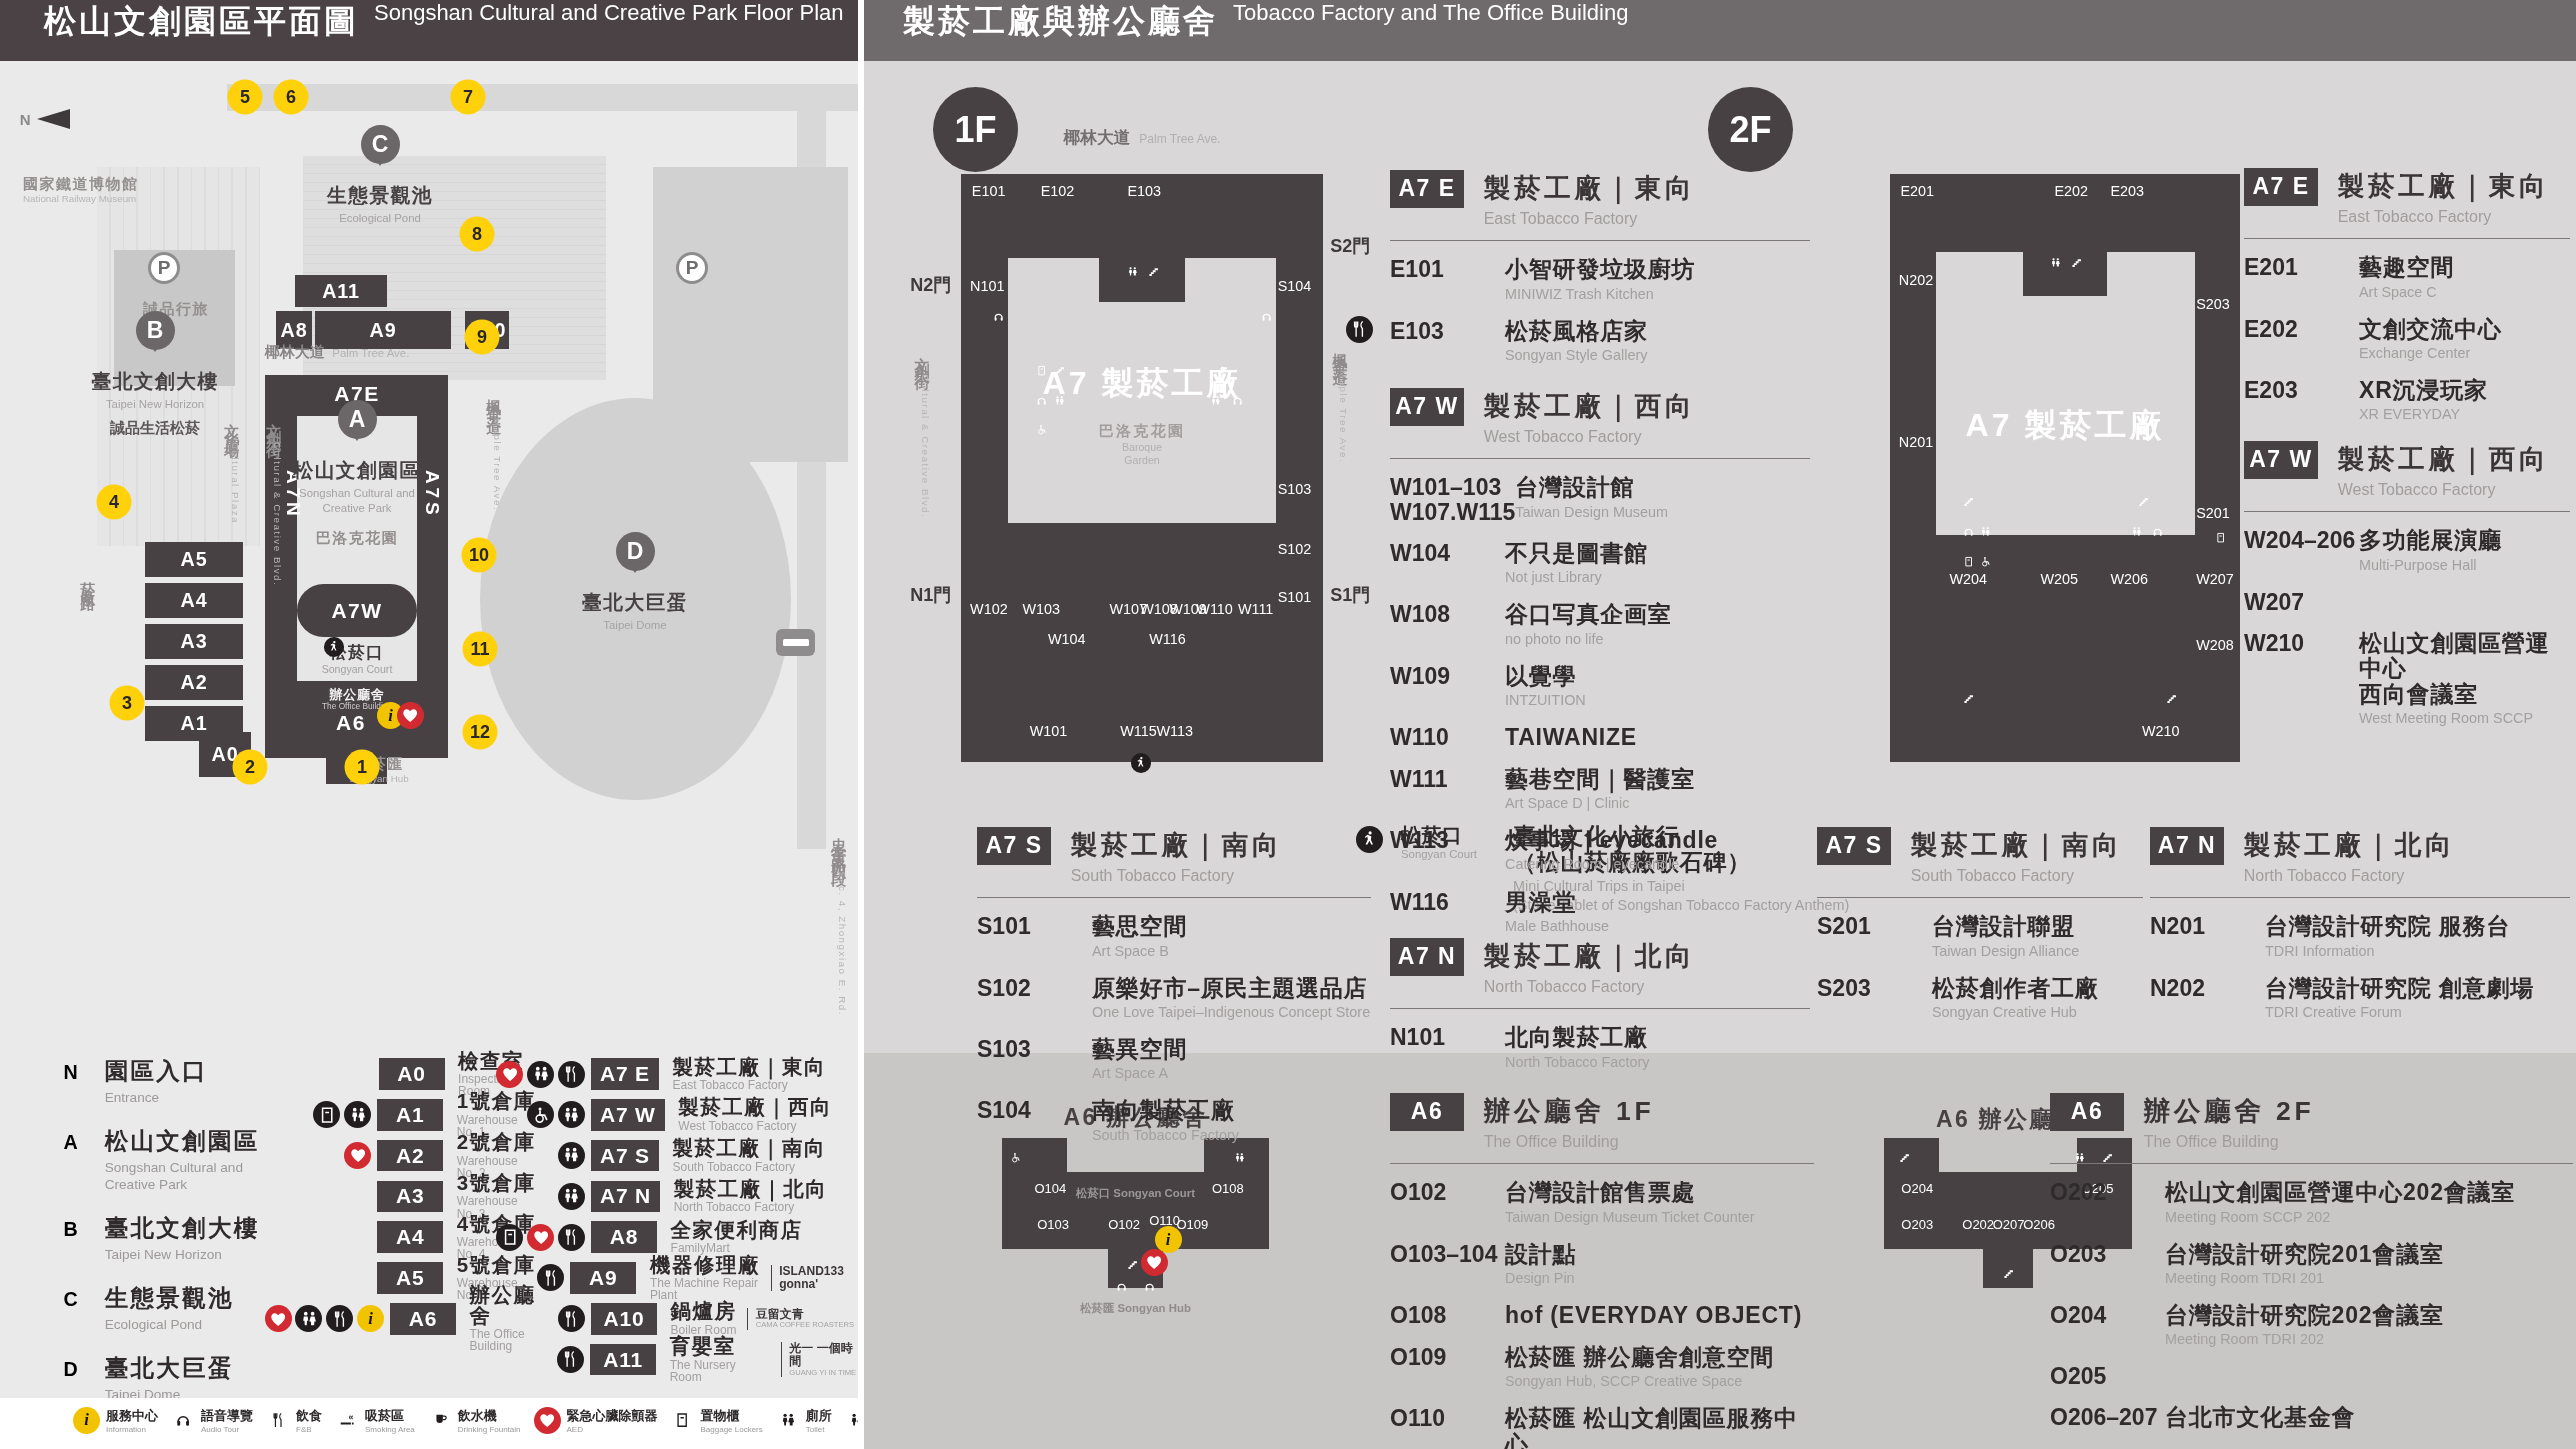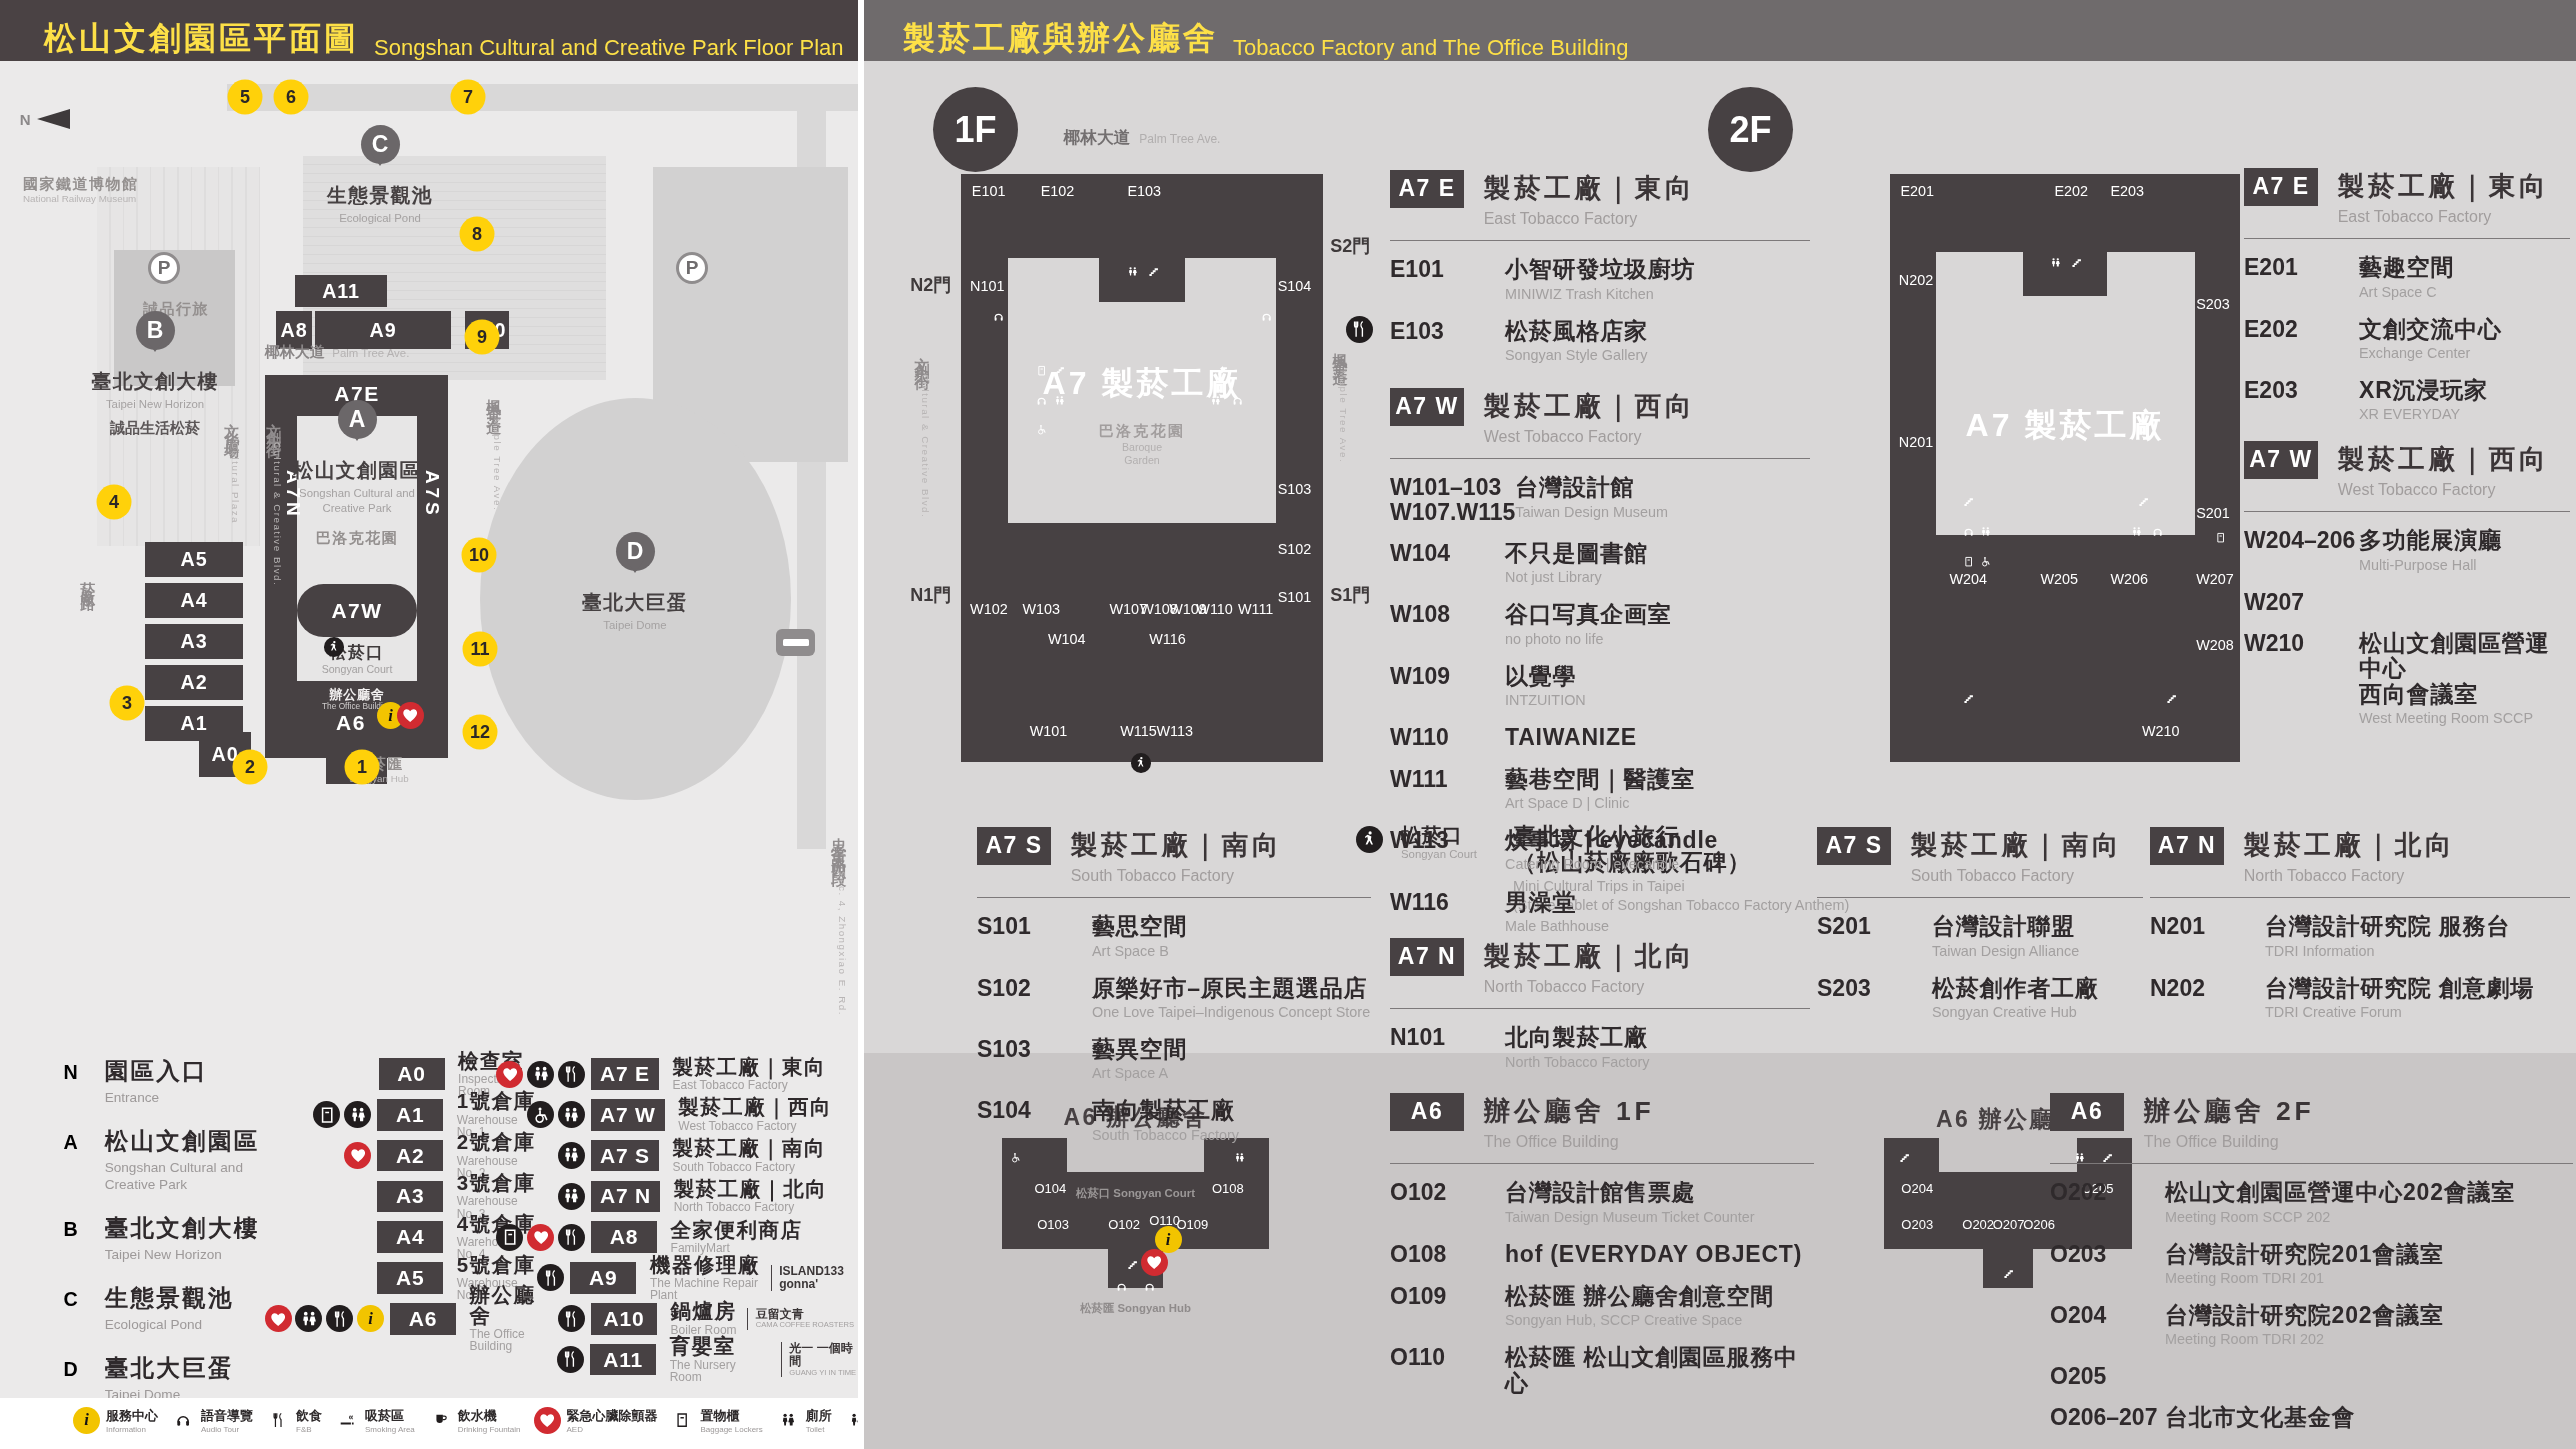--- a/index.html
+++ b/index.html
@@ -1,19 +1,19 @@
 <!DOCTYPE html>
 <html style="font-size:12px"><head>
 <meta charset="utf-8">
 <style>
 html,body{margin:0;padding:0;width:2576px;height:1449px;overflow:hidden;
   font-family:"Liberation Sans","DejaVu Sans",sans-serif;background:#ebeaea;position:relative}
 .abs{position:absolute}
 
-.hdr{position:absolute;top:0;height:61px;display:flex;align-items:flex-end;gap:15px;color:#fde047}
+.hdr{position:absolute;top:0;height:61px;display:flex;align-items:flex-start;gap:15px;color:#ffffff}
 .hdr-l{left:0;width:864px;background:#4a4244;padding-left:44px;box-sizing:border-box}
 .hdr-r{left:864px;width:1712px;background:#6f6b6c;padding-left:39px;box-sizing:border-box}
 .hdr .zh{font-size:32px;font-weight:700;letter-spacing:3px}
 .hdr .en{font-size:22px;letter-spacing:0}
 
 .rp-bg{left:864px;top:61px;width:1712px;height:1389px;background:#d9d7d7}
 .rp-band{left:864px;top:1053px;width:1712px;height:396px;background:#c9c6c6}
 .vdivide{left:858px;top:0;width:6px;height:1449px;background:#fff}
 .fbadge{position:absolute;width:85px;height:85px;border-radius:50%;background:#474143;color:#fff;
   font-size:36px;font-weight:700;display:flex;align-items:center;justify-content:center}
@@ -1504,20 +1504,31 @@
     <span class="dcode">
             <div>O102</div>
           </span>
     <span class="dtxt">
       <div class="dzh">台灣設計館售票處</div>
 
       <div class="den">Taiwan Design Museum Ticket Counter</div>
     </span>
   </div>
 
+  <div class="drow">
+
+    <span class="dcode">
+            <div>O103–104</div>
+          </span>
+    <span class="dtxt">
+      <div class="dzh">設計點</div>
+
+      <div class="den">Design Pin</div>
+    </span>
+  </div>
 
   <div class="drow">
 
     <span class="dcode">
             <div>O108</div>
           </span>
     <span class="dtxt">
       <div class="dzh">hof (EVERYDAY OBJECT)</div>
 
     </span>

